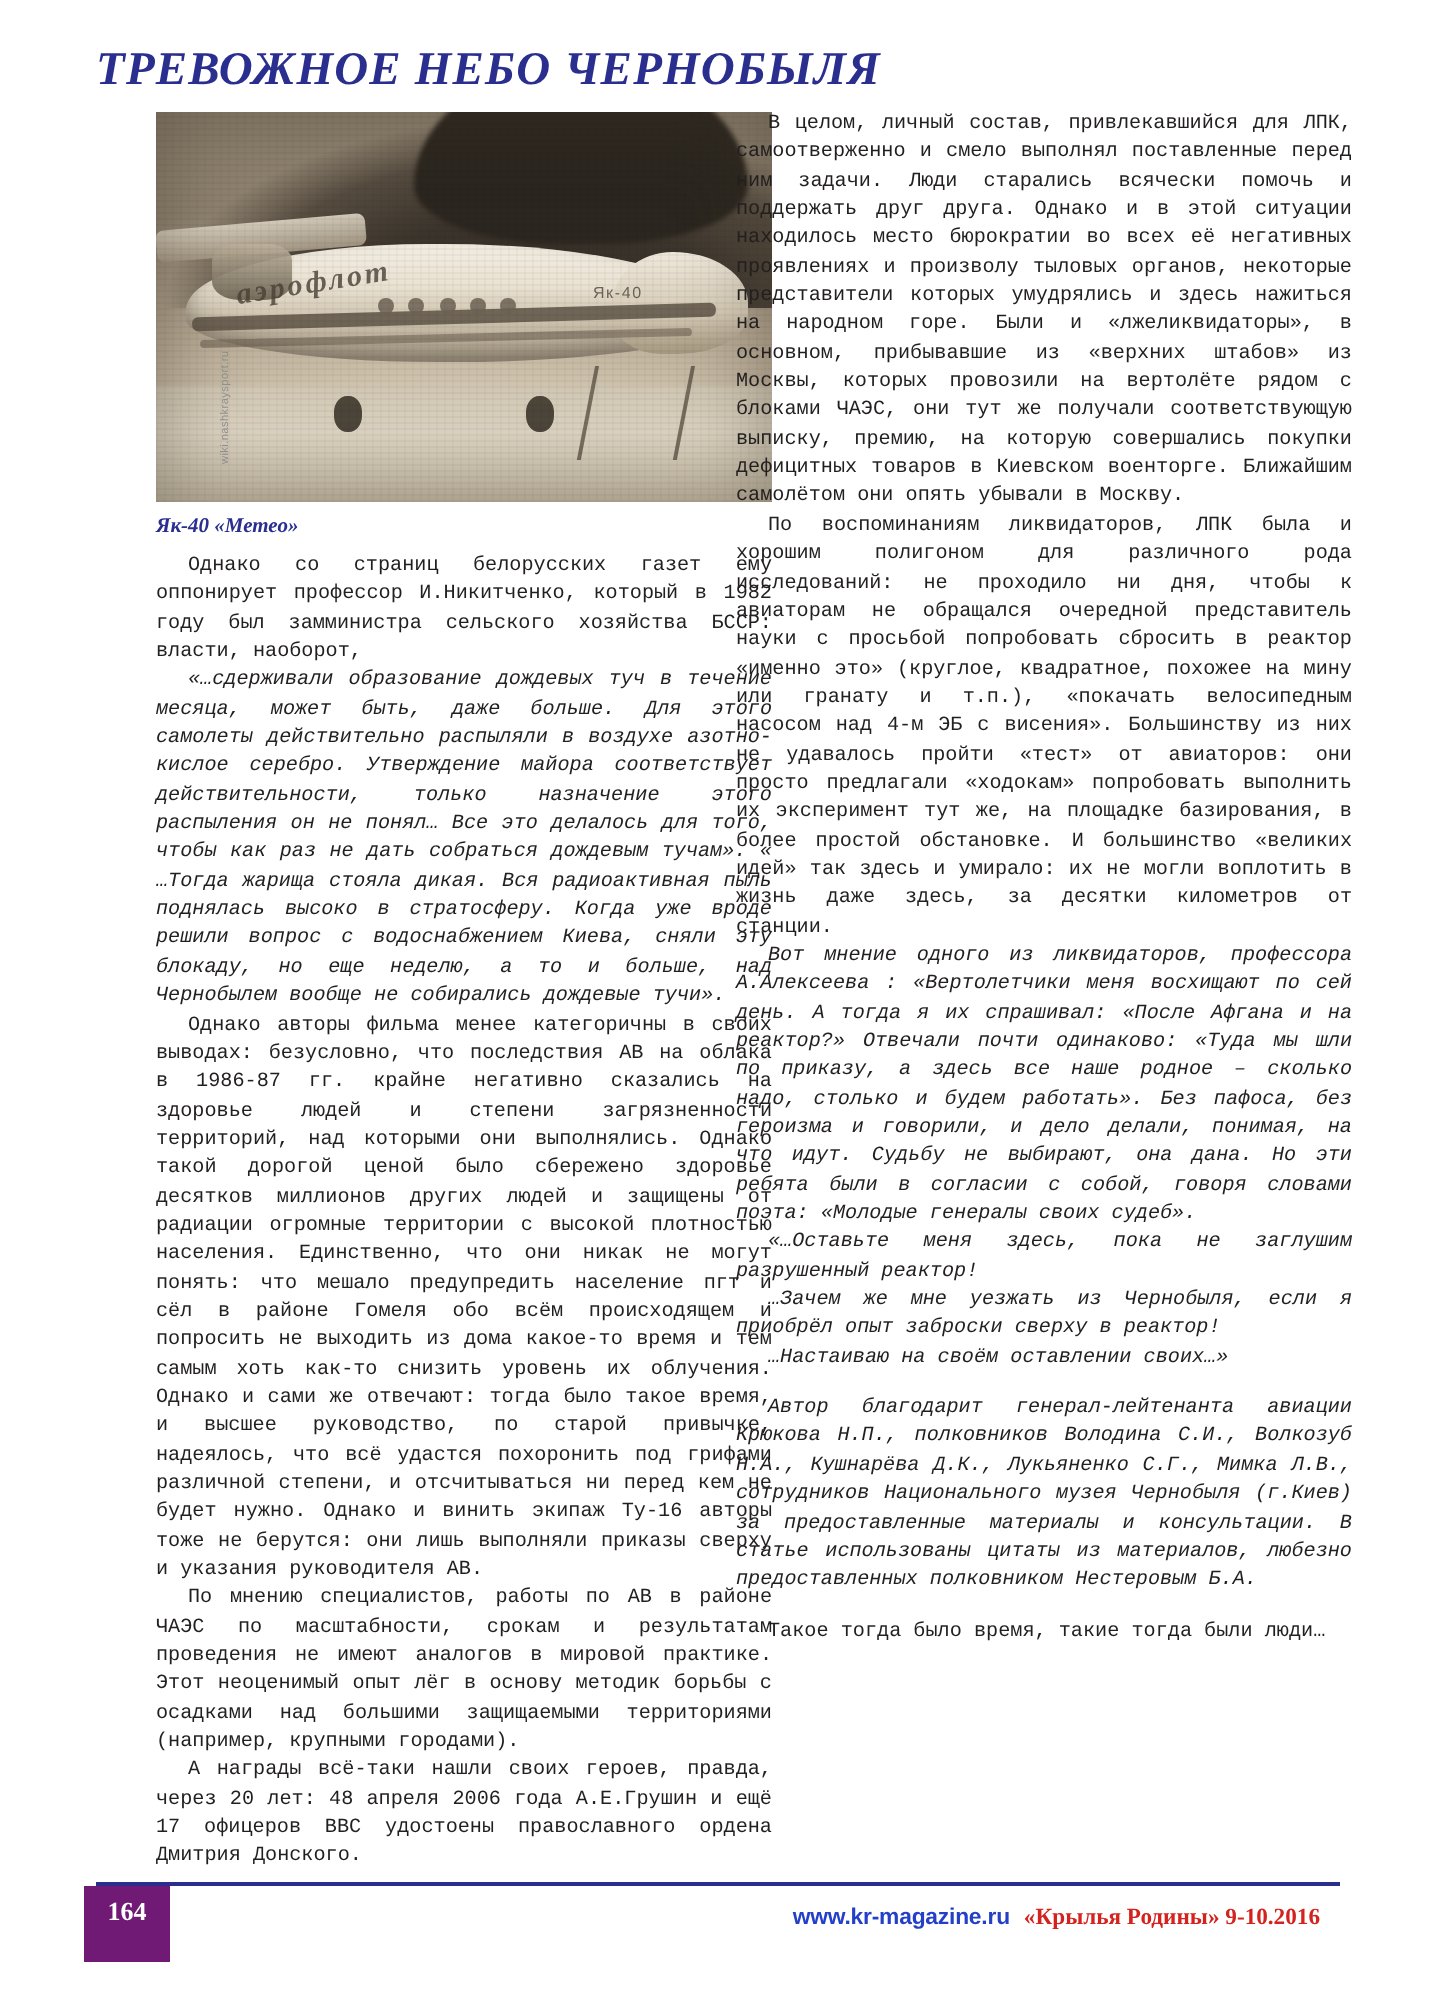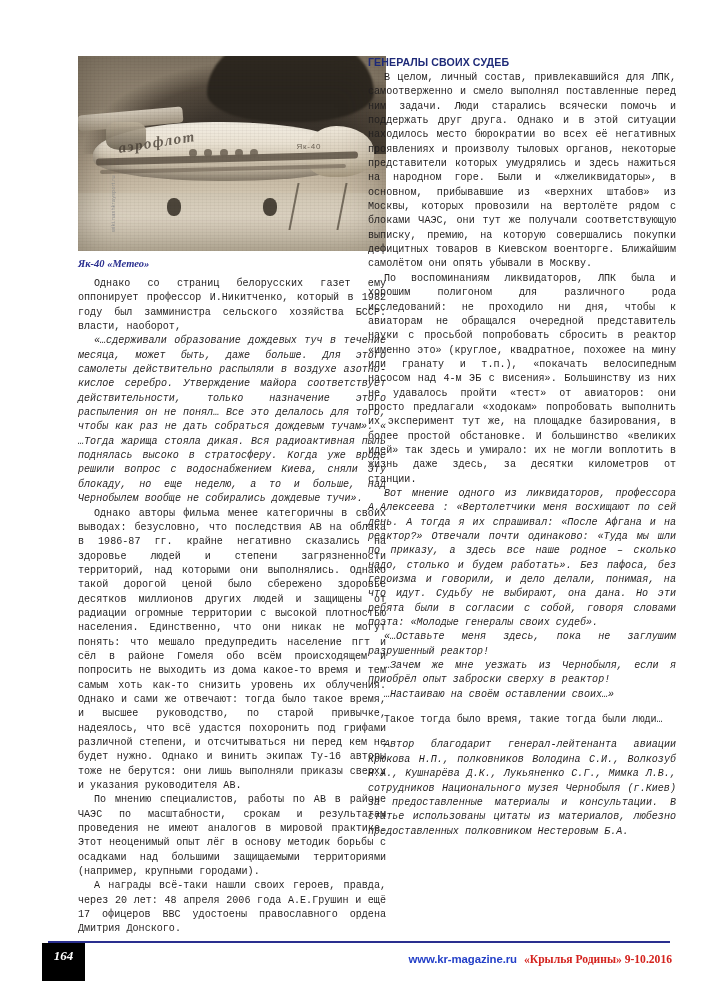--- a/index.html
+++ b/index.html
@@ -269,36 +269,35 @@
     width: 622px;
     height: 2px;
     background: #2a2f8f;
   }
   .page-number-box {
     position: absolute;
     left: 42px;
     top: 943px;
     width: 43px;
     height: 38px;
-    background: #000000;
-    font-style: italic;
+    background: #701a75;
   }
   .page-number {
     position: absolute;
     left: 0; right: 0;
     top: 5px;
     text-align: center;
     font-family: "Liberation Serif", serif;
     font-weight: bold;
     font-size: 13px;
     color: #ffffff;
   }
   .footer-right {
     position: absolute;
-    right: 48px;
+    right: 60px;
     top: 949px;
     white-space: nowrap;
   }
   .footer-site {
     font-family: "Liberation Sans", sans-serif;
     font-weight: bold;
     font-size: 11.4px;
     color: #2440c8;
     letter-spacing: -.1px;
   }
@@ -308,20 +307,21 @@
     font-size: 11.6px;
     color: #d4231e;
     margin-left: 7px;
   }
 </style>
 </head>
 <body>
 
 <div class="page">
 
+  <div class="article-title">ТРЕВОЖНОЕ НЕБО  ЧЕРНОБЫЛЯ</div>
 
   <div class="col col-left">
 
     <div class="photo-wrap">
       <div class="photo">
         <div class="hill"></div>
         <div class="hill2"></div>
         <div class="ground"></div>
         <div class="wing"></div>
         <div class="fuselage"></div>
@@ -348,30 +348,29 @@
     <div class="photo-caption">Як-40 «Метео»</div>
 
     <p class="body">Однако со страниц белорусских газет ему оппонирует профессор И.Никитченко, который в 1982 году был замминистра сельского хозяйства БССР: власти, наоборот,</p>
     <p class="body italic">«…сдерживали образование дождевых туч в течение месяца, может быть, даже больше. Для этого самолеты действительно распыляли в воздухе азотно-кислое серебро. Утверждение майора соответствует действительности, только назначение этого распыления он не понял… Все это делалось для того, чтобы как раз не дать собраться дождевым тучам». « …Тогда жарища стояла дикая. Вся радиоактивная пыль поднялась высоко в стратосферу. Когда уже вроде решили вопрос с водоснабжением Киева, сняли эту блокаду, но еще неделю, а то и больше, над Чернобылем вообще не собирались дождевые тучи».</p>
     <p class="body">Однако авторы фильма менее категоричны в своих выводах: безусловно, что последствия АВ на облака в 1986-87 гг. крайне негативно сказались на здоровье людей и степени загрязненности территорий, над которыми они выполнялись. Однако такой дорогой ценой было сбережено здоровье десятков миллионов других людей и защищены от радиации огромные территории с высокой плотностью населения. Единственно, что они никак не могут понять: что мешало предупредить население пгт и сёл в районе Гомеля обо всём происходящем и попросить не выходить из дома какое-то время и тем самым хоть как-то снизить уровень их облучения. Однако и сами же отвечают: тогда было такое время, и высшее руководство, по старой привычке, надеялось, что всё удастся похоронить под грифами различной степени, и отсчитываться ни перед кем не будет нужно. Однако и винить экипаж Ту-16 авторы тоже не берутся: они лишь выполняли приказы сверху и указания руководителя АВ.</p>
     <p class="body">По мнению специалистов, работы по АВ в районе ЧАЭС по масштабности, срокам и результатам проведения не имеют аналогов в мировой практике. Этот неоценимый опыт лёг в основу методик борьбы с осадками над большими защищаемыми территориями (например, крупными городами).</p>
     <p class="body">А награды всё-таки нашли своих героев, правда, через 20 лет: 48 апреля 2006 года А.Е.Грушин и ещё 17 офицеров ВВС удостоены православного ордена Дмитрия Донского.</p>
   </div>
 
   <div class="col col-right">
-    <div class="section-head">ГЕНЕРАЛЫ СВОИХ СУДЕБ</div>
 
     <p class="body">В целом, личный состав, привлекавшийся для ЛПК, самоотверженно и смело выполнял поставленные перед ним задачи. Люди старались всячески помочь и поддержать друг друга. Однако и в этой ситуации находилось место бюрократии во всех её негативных проявлениях и произволу тыловых органов, некоторые представители которых умудрялись и здесь нажиться на народном горе. Были и «лжеликвидаторы», в основном, прибывавшие из «верхних штабов» из Москвы, которых провозили на вертолёте рядом с блоками ЧАЭС, они тут же получали соответствующую выписку, премию, на которую совершались покупки дефицитных товаров в Киевском военторге. Ближайшим самолётом они опять убывали в Москву.</p>
     <p class="body">По воспоминаниям ликвидаторов, ЛПК была и хорошим полигоном для различного рода исследований: не проходило ни дня, чтобы к авиаторам не обращался очередной представитель науки с просьбой попробовать сбросить в реактор «именно это» (круглое, квадратное, похожее на мину или гранату и т.п.), «покачать велосипедным насосом над 4-м ЭБ с висения». Большинству из них не удавалось пройти «тест» от авиаторов: они просто предлагали «ходокам» попробовать выполнить их эксперимент тут же, на площадке базирования, в более простой обстановке. И большинство «великих идей» так здесь и умирало: их не могли воплотить в жизнь даже здесь, за десятки километров от станции.</p>
     <p class="body italic">Вот мнение одного из ликвидаторов, профессора А.Алексеева : «Вертолетчики меня восхищают по сей день. А тогда я их спрашивал: «После Афгана и на реактор?» Отвечали почти одинаково: «Туда мы шли по приказу, а здесь все наше родное – сколько надо, столько и будем работать». Без пафоса, без героизма и говорили, и дело делали, понимая, на что идут. Судьбу не выбирают, она дана. Но эти ребята были в согласии с собой, говоря словами поэта: «Молодые генералы своих судеб».</p>
     <p class="body italic">«…Оставьте меня здесь, пока не заглушим разрушенный реактор!</p>
     <p class="body italic">…Зачем же мне уезжать из Чернобыля, если я приобрёл опыт заброски сверху в реактор!</p>
     <p class="body italic">…Настаиваю на своём оставлении своих…»</p>
+    <p class="body italic gap">Автор благодарит генерал-лейтенанта авиации Крюкова Н.П., полковников Володина С.И., Волкозуб Н.А., Кушнарёва Д.К., Лукьяненко С.Г., Мимка Л.В., сотрудников Национального музея Чернобыля (г.Киев) за предоставленные материалы и консультации. В статье использованы цитаты из материалов, любезно предоставленных полковником Нестеровым Б.А.</p>
     <p class="body gap">Такое тогда было время, такие тогда были люди…</p>
-    <p class="body italic gap">Автор благодарит генерал-лейтенанта авиации Крюкова Н.П., полковников Володина С.И., Волкозуб Н.А., Кушнарёва Д.К., Лукьяненко С.Г., Мимка Л.В., сотрудников Национального музея Чернобыля (г.Киев) за предоставленные материалы и консультации. В статье использованы цитаты из материалов, любезно предоставленных полковником Нестеровым Б.А.</p>
   </div>
 
   <div class="footer-rule"></div>
   <div class="page-number-box">
     <div class="page-number">164</div>
   </div>
   <div class="footer-right">
     <span class="footer-site">www.kr-magazine.ru</span><span class="footer-mag">«Крылья Родины» 9-10.2016</span>
   </div>
 

